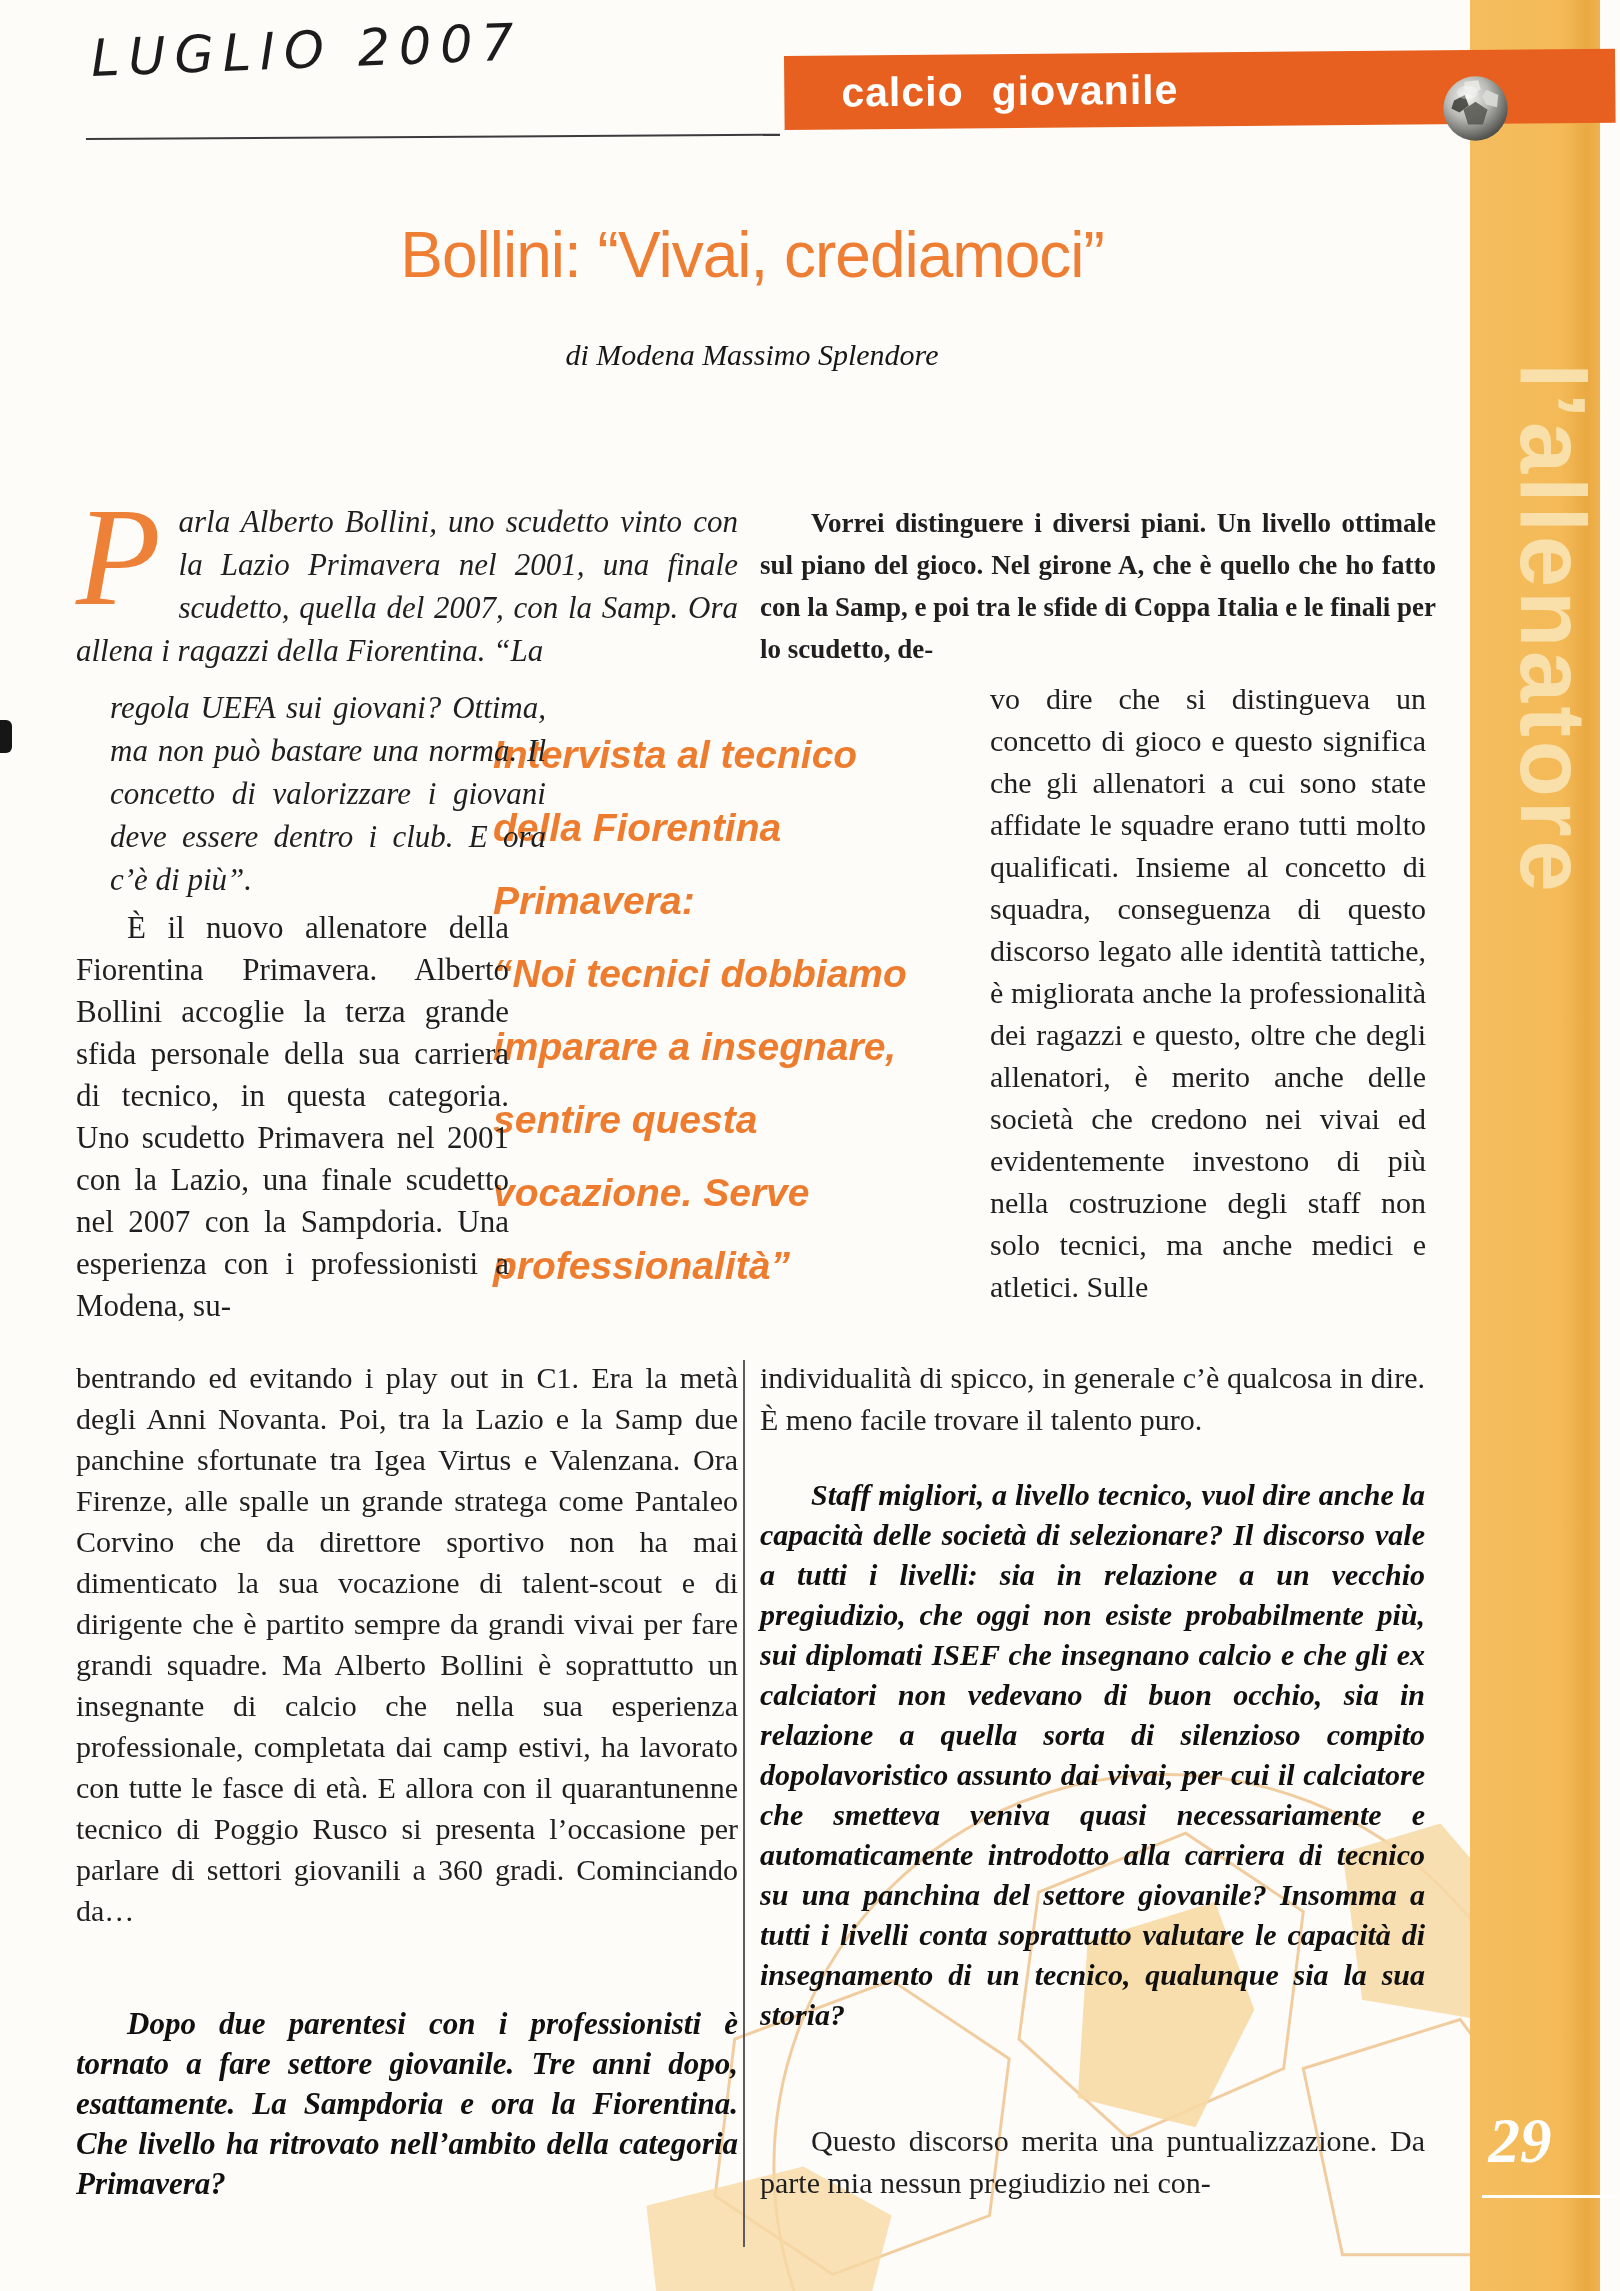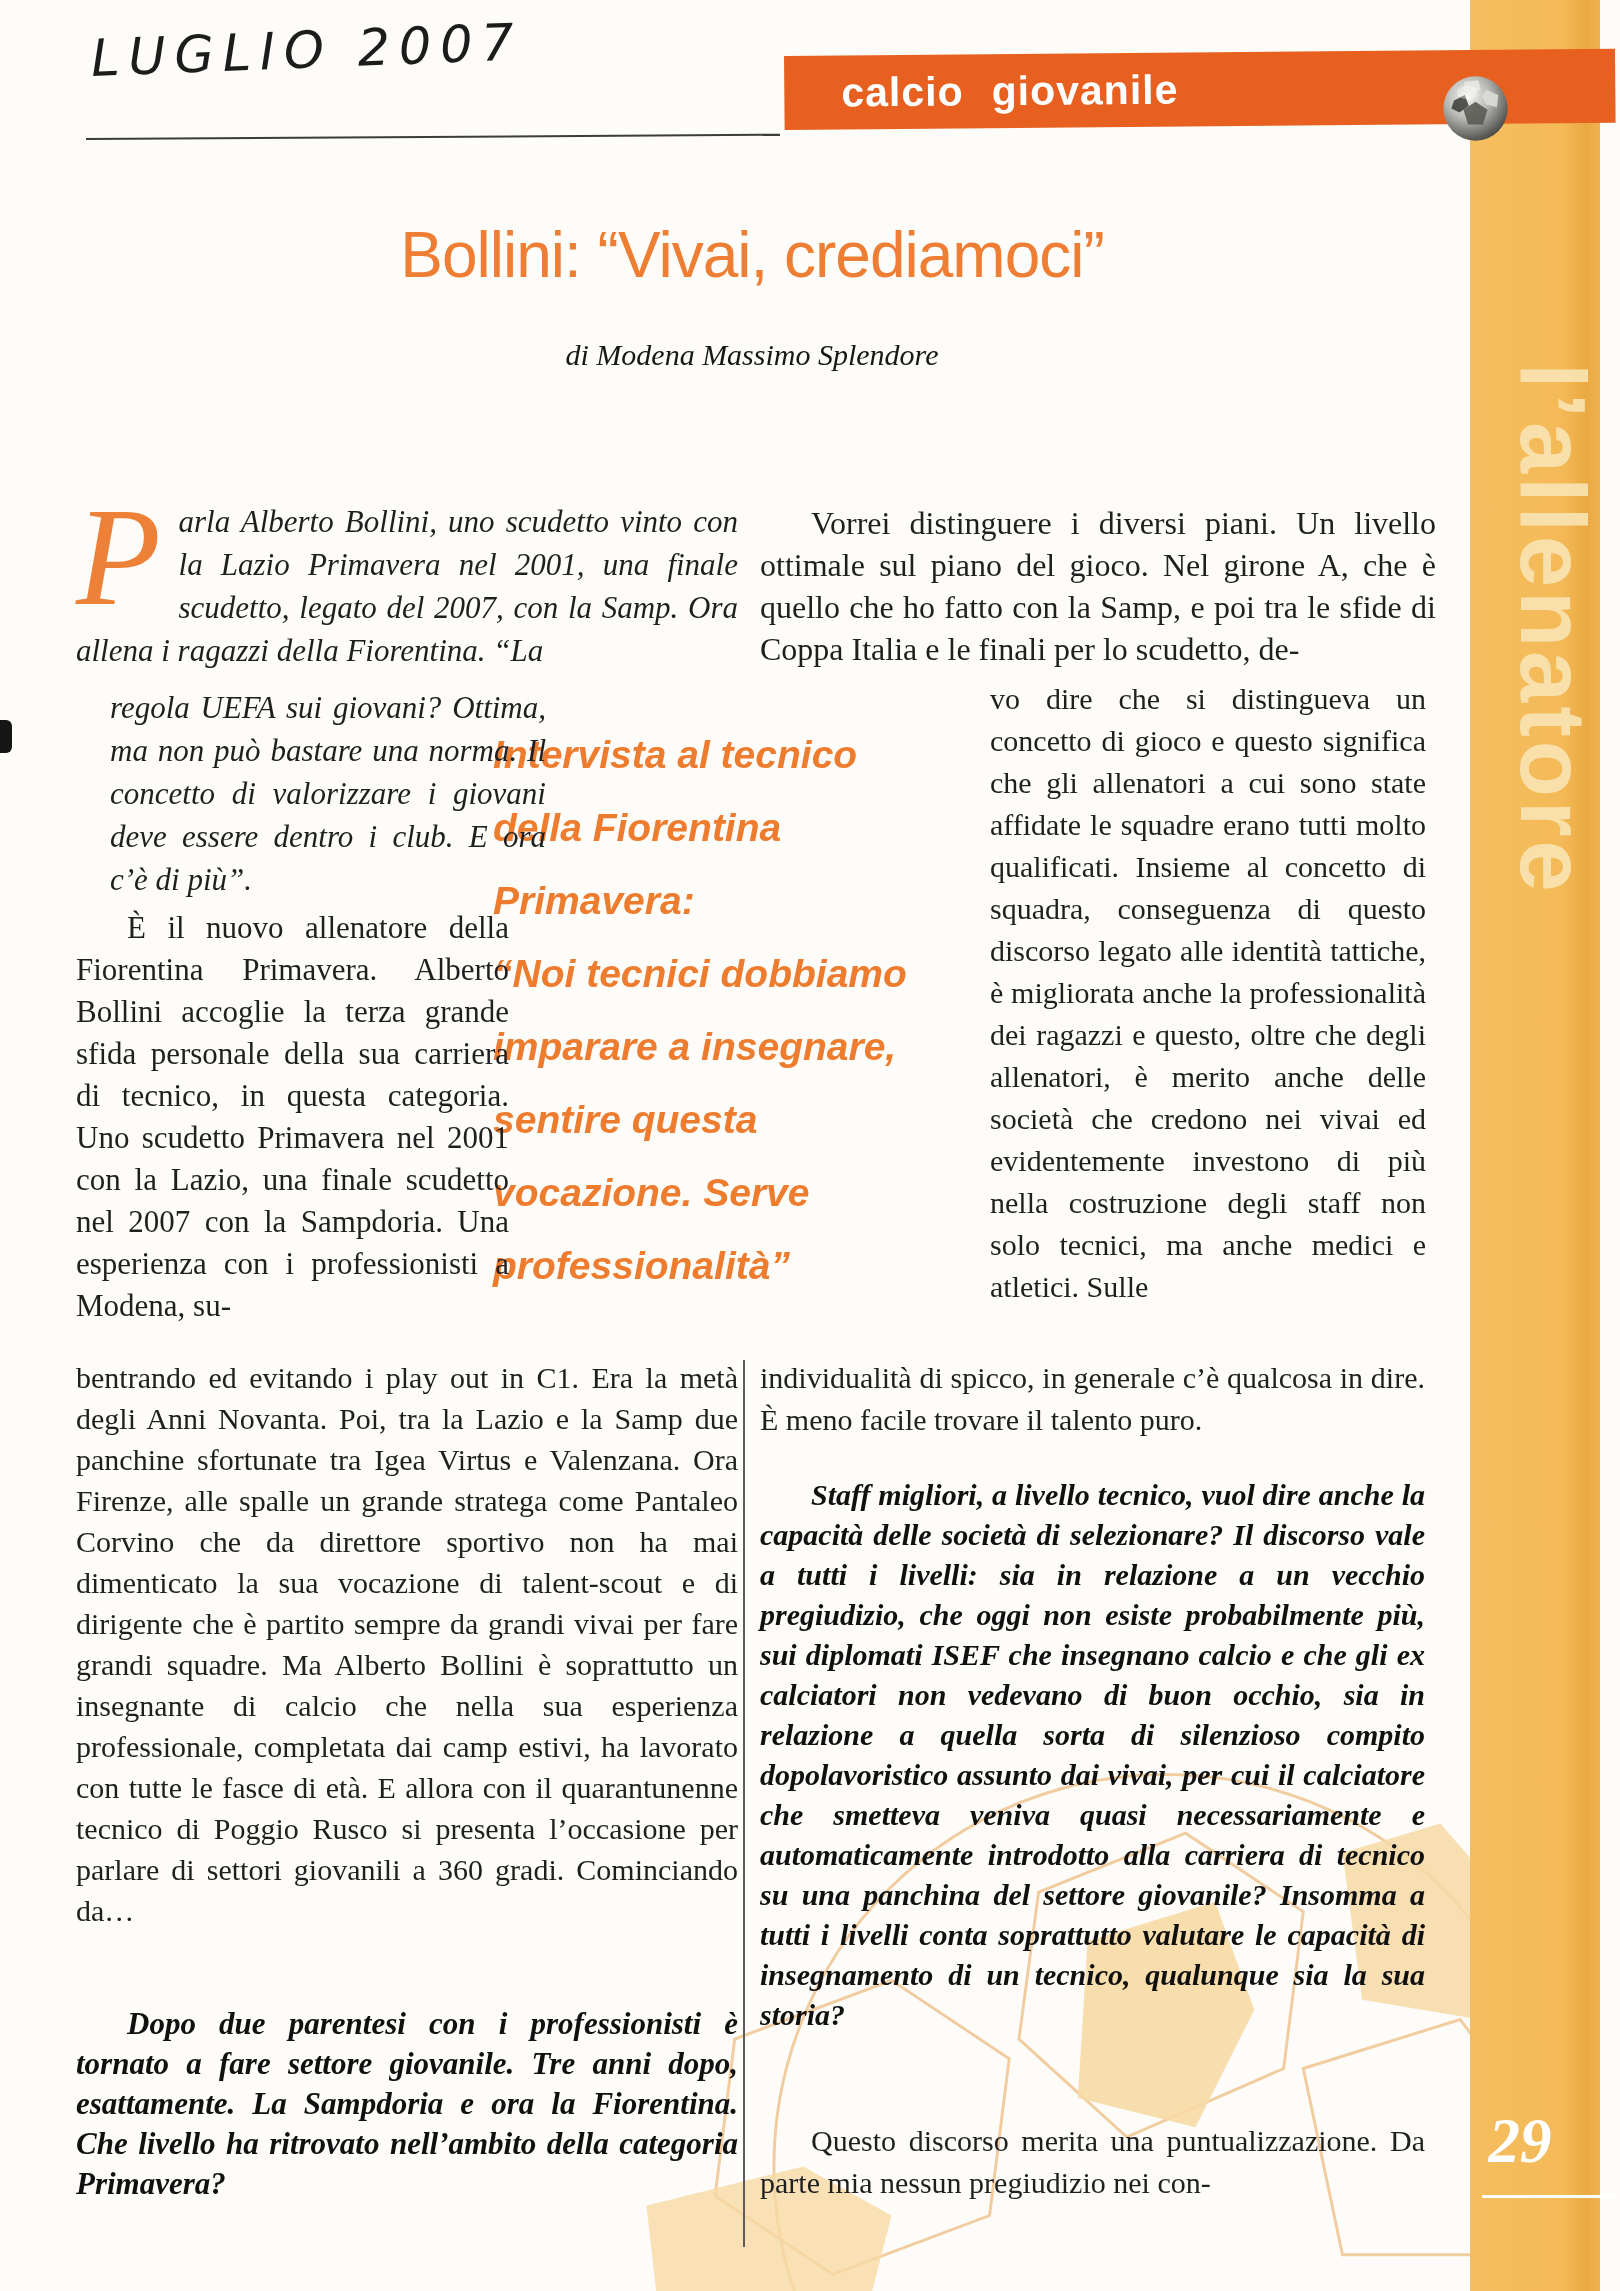--- a/index.html
+++ b/index.html
@@ -129,32 +129,32 @@
 <div class="abs pullquote">Intervista al tecnico
 della Fiorentina
 Primavera:
 “Noi tecnici dobbiamo
 imparare a insegnare,
 sentire questa
 vocazione. Serve
 professionalità”</div>
 
 <div class="abs body-txt lead-txt" style="left:76px;top:500px;width:662px;">
-  <span class="dropcap">P</span><span>arla Alberto Bollini, uno scudetto vinto con la Lazio Primavera nel 2001, una finale scudetto, legato del 2007, con la Samp. Ora allena i ragazzi della Fiorentina. “La</span>
+  <span class="dropcap">P</span><span>arla Alberto Bollini, uno scudetto vinto con la Lazio Primavera nel 2001, una finale scudetto, quella del 2007, con la Samp. Ora allena i ragazzi della Fiorentina. “La</span>
 </div>
 <div class="abs body-txt lead-txt" style="left:76px;top:686px;width:436px;margin-left:34px;">regola UEFA sui giovani? Ottima, ma non può bastare una norma. Il concetto di valorizzare i giovani deve essere dentro i club. E ora c’è di più”.</div>
 
 <div class="abs body-txt indent" style="left:76px;top:907px;width:433px;font-size:31px;">È il nuovo allenatore della Fiorentina Primavera. Alberto Bollini accoglie la terza grande sfida personale della sua carriera di tecnico, in questa categoria. Uno scudetto Primavera nel 2001 con la Lazio, una finale scudetto nel 2007 con la Sampdoria. Una esperienza con i professionisti a Modena, su-</div>
 <div class="abs body-txt" style="left:76px;top:1357px;width:662px;font-size:30px;line-height:41px;">bentrando ed evitando i play out in C1. Era la metà degli Anni Novanta. Poi, tra la Lazio e la Samp due panchine sfortunate tra Igea Virtus e Valenzana. Ora Firenze, alle spalle un grande stratega come Pantaleo Corvino che da direttore sportivo non ha mai dimenticato la sua vocazione di talent-scout e di dirigente che è partito sempre da grandi vivai per fare grandi squadre. Ma Alberto Bollini è soprattutto un insegnante di calcio che nella sua esperienza professionale, completata dai camp estivi, ha lavorato con tutte le fasce di età. E allora con il quarantunenne tecnico di Poggio Rusco si presenta l’occasione per parlare di settori giovanili a 360 gradi. Cominciando da…</div>
 
 <div class="abs body-txt qa-txt indent" style="left:76px;top:2004px;width:662px;font-size:31px;line-height:40px;">Dopo due parentesi con i professionisti è tornato a fare settore giovanile. Tre anni dopo, esattamente. La Sampdoria e ora la Fiorentina. Che livello ha ritrovato nell’ambito della categoria Primavera?</div>
 
 <div class="abs col-rule"></div>
 
-<div class="abs body-txt indent" style="left:760px;top:502px;width:676px;font-size:32px;line-height:42px;">Vorrei distinguere i diversi piani. Un livello ottimale sul piano del gioco. Nel girone A, che è quello che ho fatto con la Samp, e poi tra le sfide di Coppa Italia e le finali per lo scudetto, de-</div>
+<div class="abs body-txt indent" style="left:760px;top:502px;width:676px;font-size:27px;line-height:42px;font-weight:bold;">Vorrei distinguere i diversi piani. Un livello ottimale sul piano del gioco. Nel girone A, che è quello che ho fatto con la Samp, e poi tra le sfide di Coppa Italia e le finali per lo scudetto, de-</div>
 <div class="abs body-txt" style="left:990px;top:678px;width:436px;line-height:42px;">vo dire che si distingueva un concetto di gioco e questo significa che gli allenatori a cui sono state affidate le squadre erano tutti molto qualificati. Insieme al concetto di squadra, conseguenza di questo discorso legato alle identità tattiche, è migliorata anche la professionalità dei ragazzi e questo, oltre che degli allenatori, è merito anche delle società che credono nei vivai ed evidentemente investono di più nella costruzione degli staff non solo tecnici, ma anche medici e atletici. Sulle</div>
 <div class="abs body-txt" style="left:760px;top:1357px;width:665px;">individualità di spicco, in generale c’è qualcosa in dire. È meno facile trovare il talento puro.</div>
 
 <div class="abs body-txt qa-txt indent" style="left:760px;top:1475px;width:665px;font-size:30px;line-height:40px;">Staff migliori, a livello tecnico, vuol dire anche la capacità delle società di selezionare? Il discorso vale a tutti i livelli: sia in relazione a un vecchio pregiudizio, che oggi non esiste probabilmente più, sui diplomati ISEF che insegnano calcio e che gli ex calciatori non vedevano di buon occhio, sia in relazione a quella sorta di silenzioso compito dopolavoristico assunto dai vivai, per cui il calciatore che smetteva veniva quasi necessariamente e automaticamente introdotto alla carriera di tecnico su una panchina del settore giovanile? Insomma a tutti i livelli conta soprattutto valutare le capacità di insegnamento di un tecnico, qualunque sia la sua storia?</div>
 
 <div class="abs body-txt indent" style="left:760px;top:2120px;width:665px;">Questo discorso merita una puntualizzazione. Da parte mia nessun pregiudizio nei con-</div>
 
 <div class="abs speck"></div>
 
 

